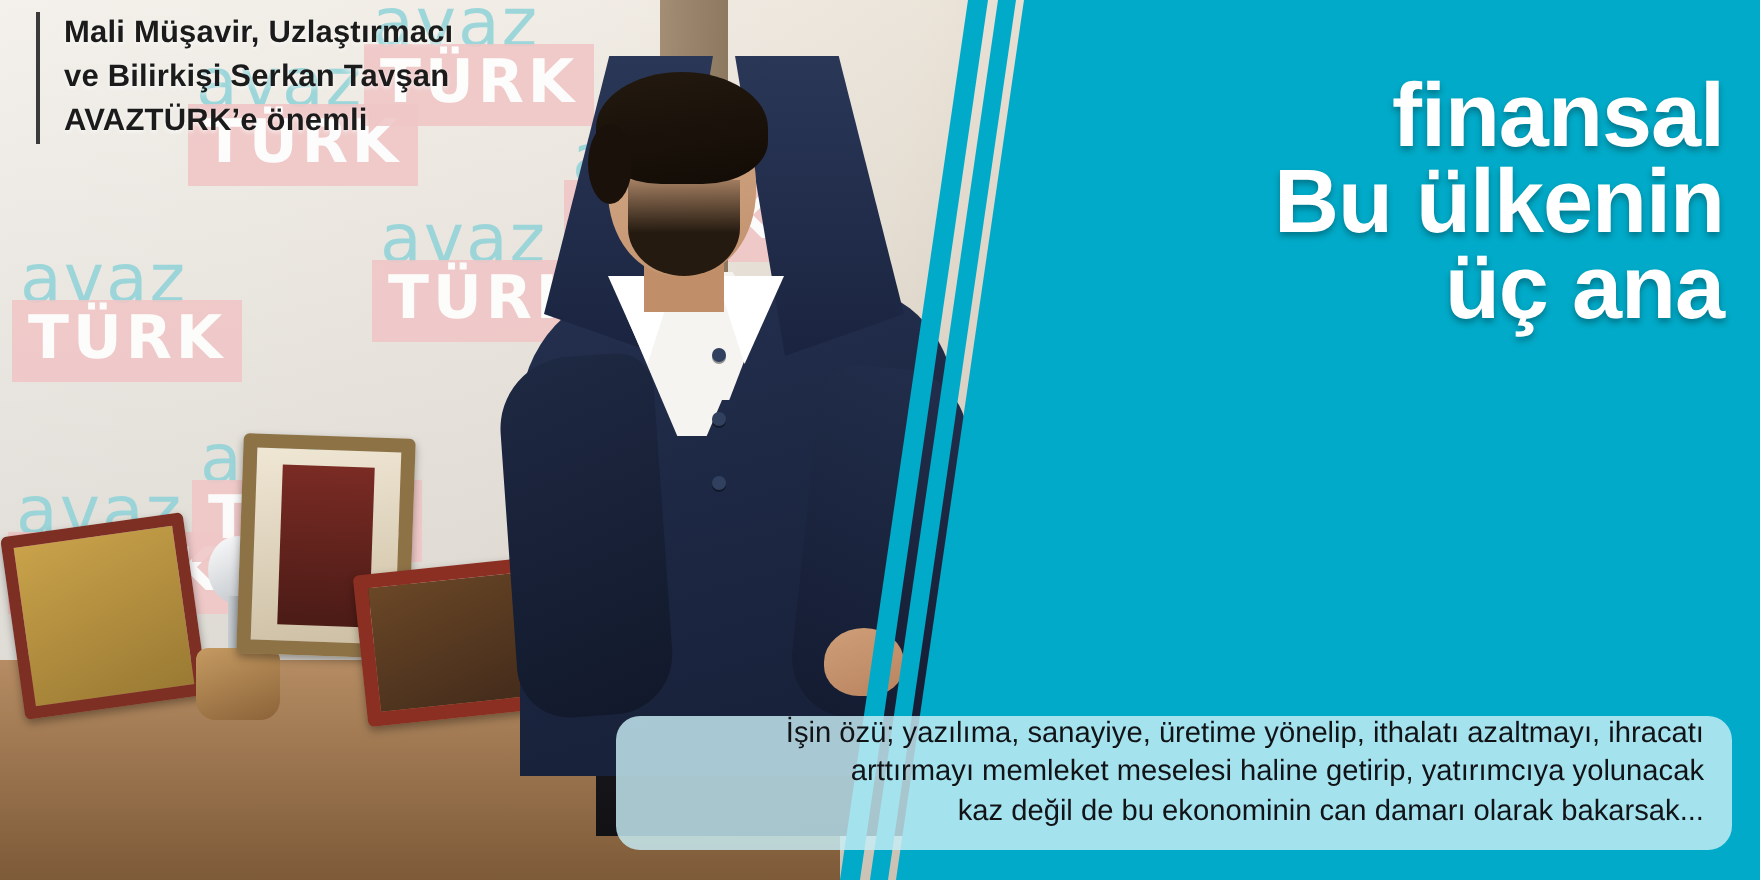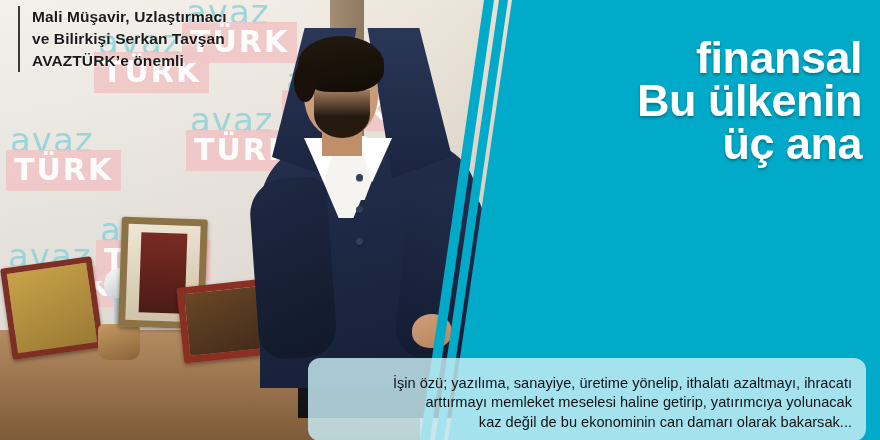--- a/index.html
+++ b/index.html
@@ -233,21 +233,21 @@
     letter-spacing:-.5px;
     text-shadow:0 2px 3px rgba(0,0,0,.30);
   }
   .headline .ln { display:block; white-space:nowrap; }
 
   
   .caption {
     position:absolute;
     left:308px; top:358px;
     width:558px;
-    padding:16px 14px 9px 14px;
+    padding:0 14px 9px 14px;
     border-radius:12px;
     background:rgba(200,238,246,.82);
     color:#111317;
     font-size:14.6px;
     line-height:1.33;
     text-align:right;
   }
   .caption .cl { display:block; white-space:nowrap; }
 </style>
 </head>

